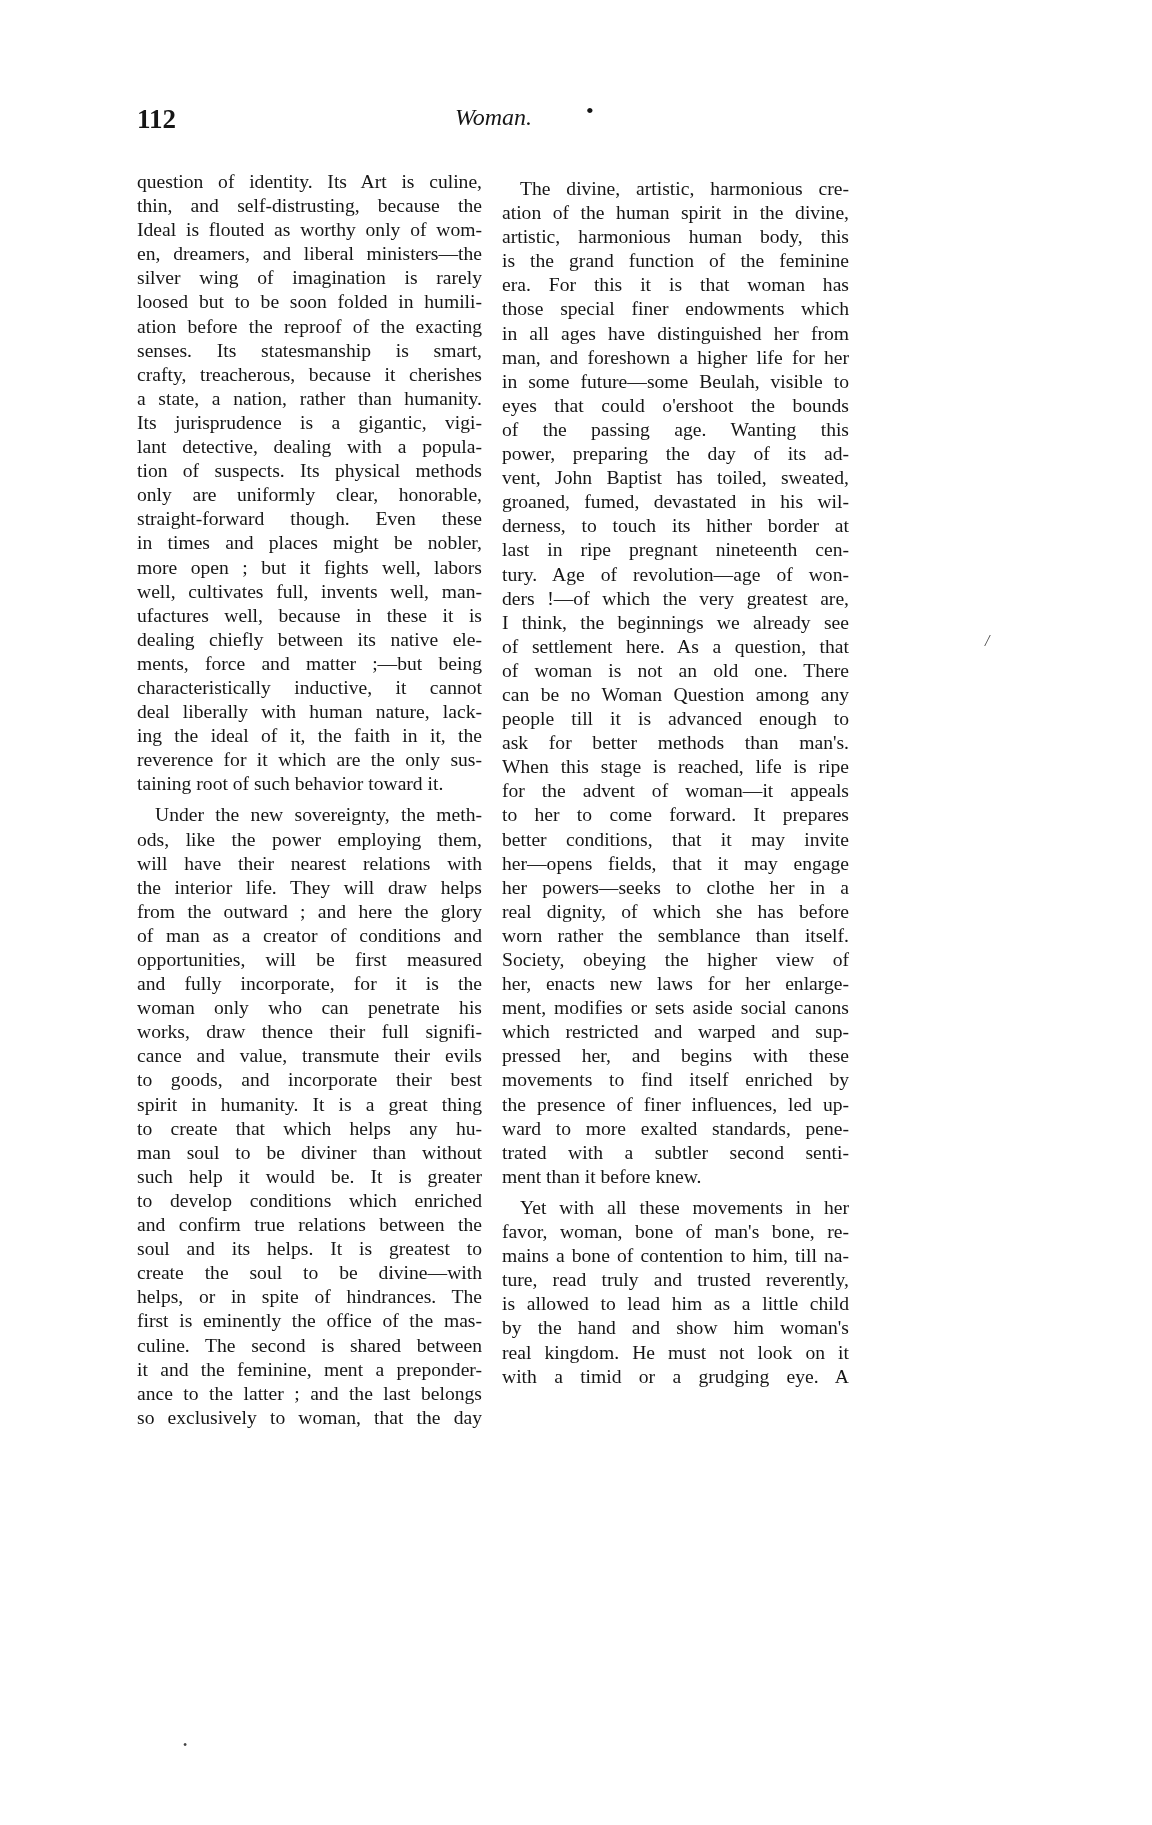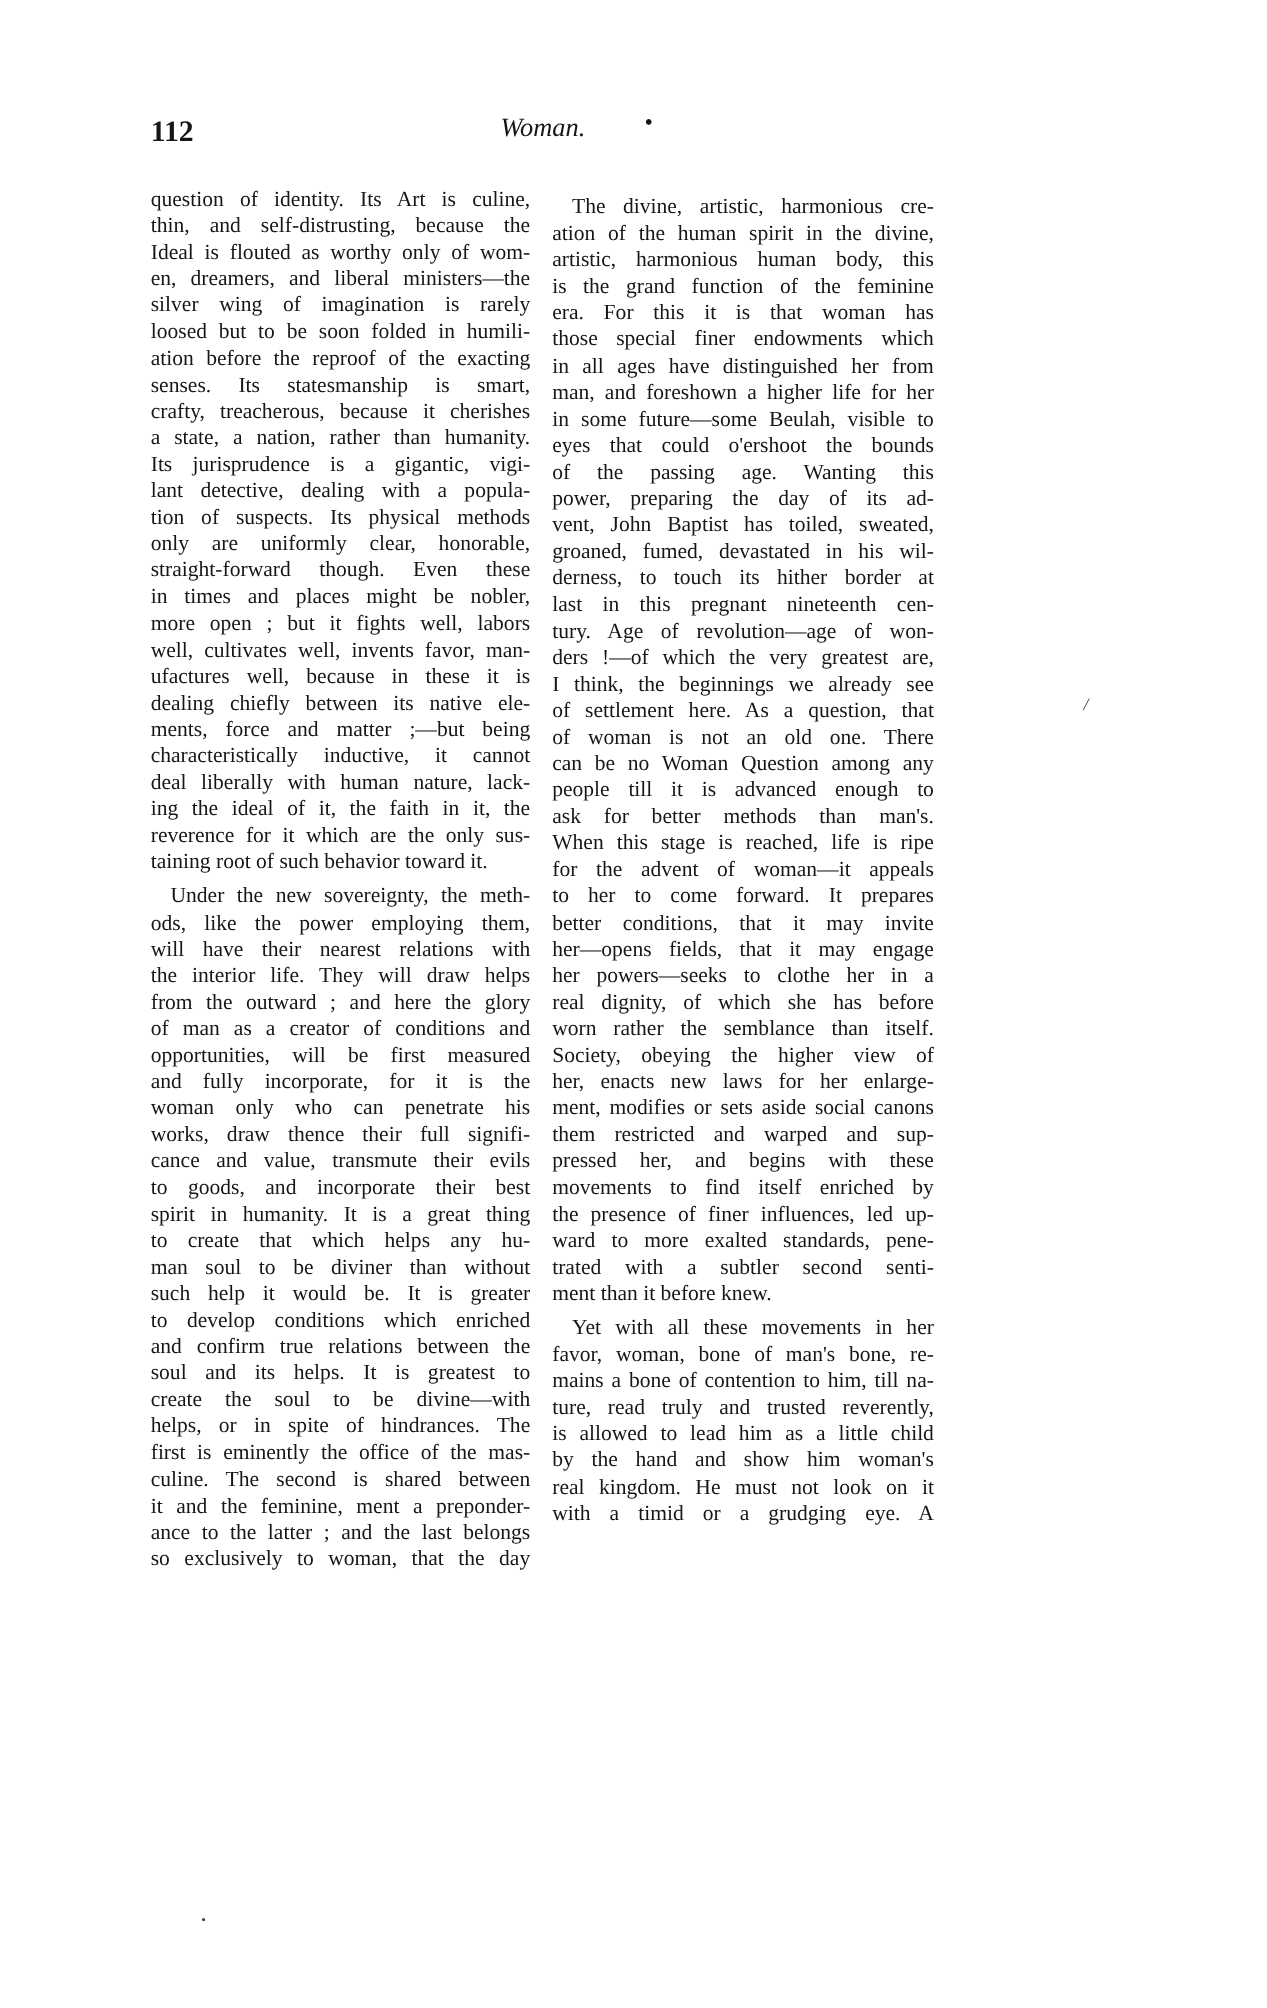--- a/index.html
+++ b/index.html
@@ -36,21 +36,21 @@
       <span class="line">senses.  Its statesmanship is smart,</span>
       <span class="line">crafty, treacherous, because it cherishes</span>
       <span class="line">a state, a nation, rather than humanity.</span>
       <span class="line">Its jurisprudence is a gigantic, vigi-</span>
       <span class="line">lant detective, dealing with a popula-</span>
       <span class="line">tion of suspects.  Its physical methods</span>
       <span class="line">only are uniformly clear, honorable,</span>
       <span class="line">straight-forward though.  Even these</span>
       <span class="line">in times and places might be nobler,</span>
       <span class="line">more open ; but it fights well, labors</span>
-      <span class="line">well, cultivates well, invents favor, man-</span>
+      <span class="line">well, cultivates full, invents well, man-</span>
       <span class="line">ufactures well, because in these it is</span>
       <span class="line">dealing chiefly between its native ele-</span>
       <span class="line">ments, force and matter ;—but being</span>
       <span class="line">characteristically inductive, it cannot</span>
       <span class="line">deal liberally with human nature, lack-</span>
       <span class="line">ing the ideal of it, the faith in it, the</span>
       <span class="line">reverence for it which are the only sus-</span>
       <span class="line last">taining root of such behavior toward it.</span>
     </div>
     <div class="para-gap"></div>
@@ -94,41 +94,41 @@
       <span class="line">those special finer endowments which</span>
       <span class="line">in all ages have distinguished her from</span>
       <span class="line">man, and foreshown a higher life for her</span>
       <span class="line">in some future—some Beulah, visible to</span>
       <span class="line">eyes that could o'ershoot the bounds</span>
       <span class="line">of the passing age.  Wanting this</span>
       <span class="line">power, preparing the day of its ad-</span>
       <span class="line">vent, John Baptist has toiled, sweated,</span>
       <span class="line">groaned, fumed, devastated in his wil-</span>
       <span class="line">derness, to touch its hither border at</span>
-      <span class="line">last in this pregnant nineteenth cen-</span>
+      <span class="line">last in ripe pregnant nineteenth cen-</span>
       <span class="line">tury.  Age of revolution—age of won-</span>
       <span class="line">ders !—of which the very greatest are,</span>
       <span class="line">I think, the beginnings we already see</span>
       <span class="line">of settlement here.  As a question, that</span>
       <span class="line">of woman is not an old one.  There</span>
       <span class="line">can be no Woman Question among any</span>
       <span class="line">people till it is advanced enough to</span>
       <span class="line">ask for better methods than man's.</span>
       <span class="line">When this stage is reached, life is ripe</span>
       <span class="line">for the advent of woman—it appeals</span>
       <span class="line">to her to come forward.  It prepares</span>
       <span class="line">better conditions, that it may invite</span>
       <span class="line">her—opens fields, that it may engage</span>
       <span class="line">her powers—seeks to clothe her in a</span>
       <span class="line">real dignity, of which she has before</span>
       <span class="line">worn rather the semblance than itself.</span>
       <span class="line">Society, obeying the higher view of</span>
       <span class="line">her, enacts new laws for her enlarge-</span>
       <span class="line">ment, modifies or sets aside social canons</span>
-      <span class="line">them restricted and warped and sup-</span>
+      <span class="line">which restricted and warped and sup-</span>
       <span class="line">pressed her, and begins with these</span>
       <span class="line">movements to find itself enriched by</span>
       <span class="line">the presence of finer influences, led up-</span>
       <span class="line">ward to more exalted standards, pene-</span>
       <span class="line">trated with a subtler second senti-</span>
       <span class="line last">ment than it before knew.</span>
     </div>
     <div class="para-gap"></div>
     <div>
       <span class="line indent">Yet with all these movements in her</span>

